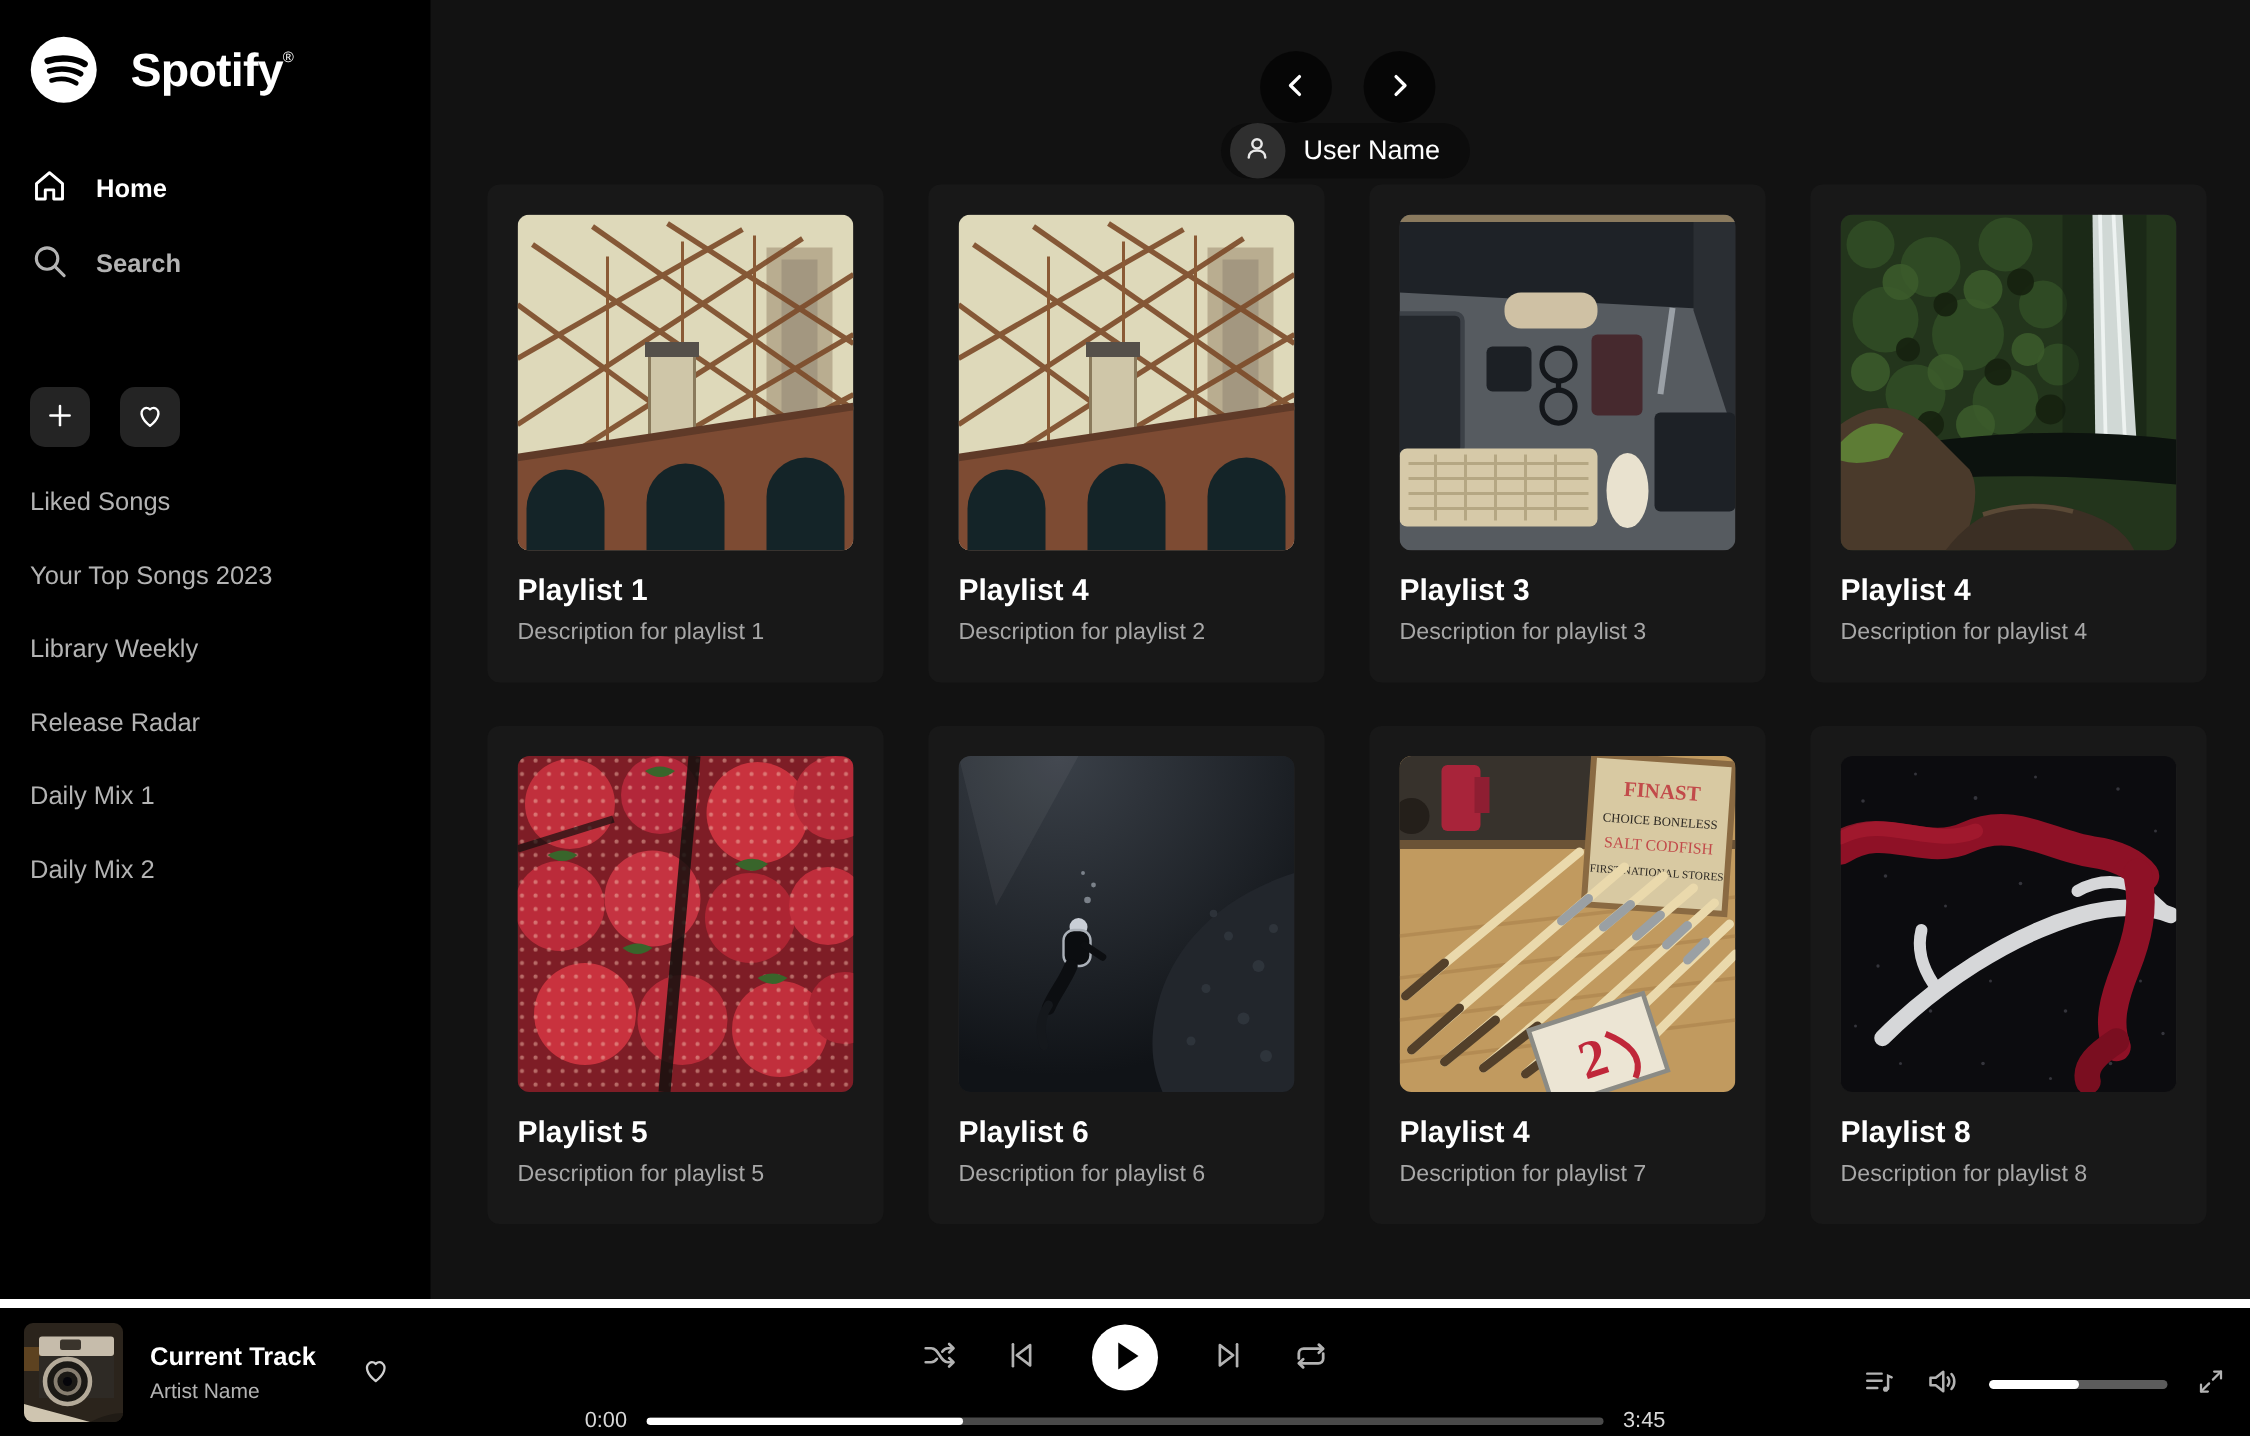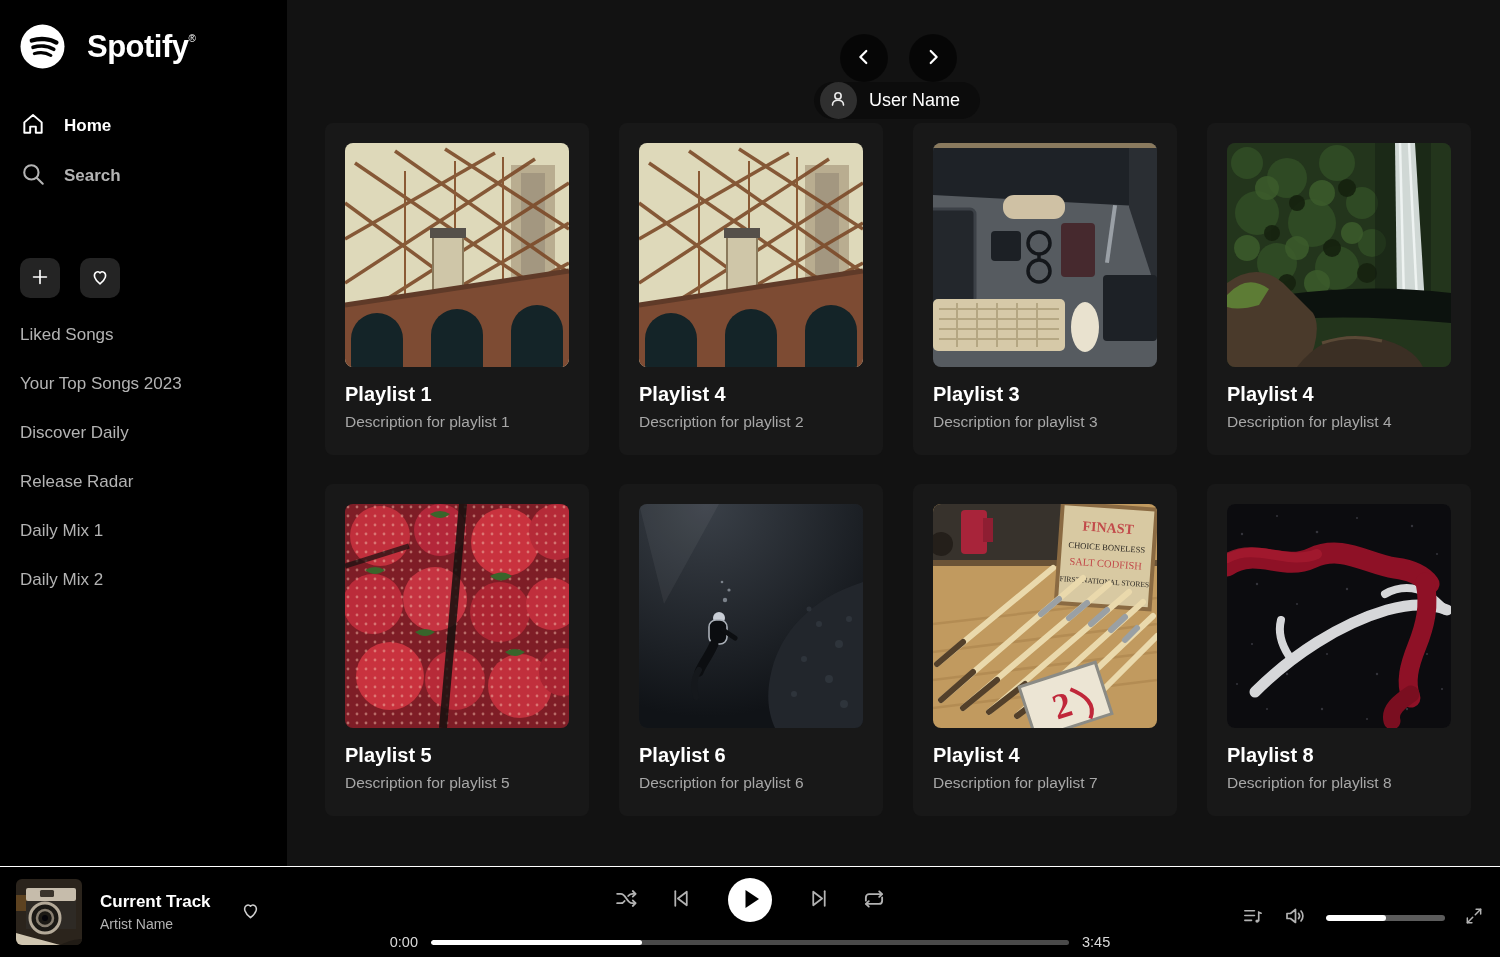--- a/index.html
+++ b/index.html
@@ -38,21 +38,21 @@
   .user-name { font-size:18px; color:#fff; }
 
   .grid { margin-top:41px; display:grid; grid-template-columns:repeat(4,264px); gap:29px 30px; }
   .card { background:#181818; border-radius:8px; padding:20px 20px 24px 20px; cursor:pointer; }
   .cover { width:224px; height:224px; border-radius:8px; overflow:hidden; background:#222; }
   .cover svg { display:block; width:100%; height:100%; }
   .card-title { margin-top:16px; font-size:20px; font-weight:700; color:#fff; }
   .card-desc { margin-top:7px; font-size:15.5px; color:#a7a7a7; }
 
   
-  .player { height:91px; background:#000; border-top:1px solid #ffffff; position:relative;
+  .player { height:91px; background:#000; border-top:6px solid #ffffff; position:relative;
             display:flex; align-items:center; padding:0 16px; }
   .now-playing { display:flex; align-items:center; }
   .np-art { width:66px; height:66px; border-radius:6px; overflow:hidden; flex-shrink:0; }
   .np-art svg { display:block; }
   .np-info { margin-left:18px; }
   .np-title { font-size:17px; font-weight:700; color:#fff; }
   .np-artist { font-size:14px; color:#b3b3b3; margin-top:4px; }
   .np-like { background:none; border:none; margin-left:28px; cursor:pointer; display:flex; }
 
   .player-center { position:absolute; left:50%; transform:translateX(-50%); top:11px; width:740px; }
@@ -124,21 +124,21 @@
           <svg width="22" height="22" viewBox="0 0 24 24" fill="none" stroke="#fff" stroke-width="1.7" stroke-linejoin="round">
             <path d="M12 19.5 C 5.6 14.4 4.4 9.3 7.6 7 C 10 5.4 12 7.6 12 7.6 C 12 7.6 14 5.4 16.4 7 C 19.6 9.3 18.4 14.4 12 19.5 Z"></path>
           </svg>
         </span>
       </button>
     </div>
 
     <ul class="playlists">
         <li class="pl-item">Liked Songs</li>
         <li class="pl-item">Your Top Songs 2023</li>
-        <li class="pl-item">Discover Daily</li>
+        <li class="pl-item">Library Weekly</li>
         <li class="pl-item">Release Radar</li>
         <li class="pl-item">Daily Mix 1</li>
         <li class="pl-item">Daily Mix 2</li>
       </ul>
   </aside>
 
   <main>
     <header class="topbar">
       <div class="nav-btns">
         <button class="circle-btn">

